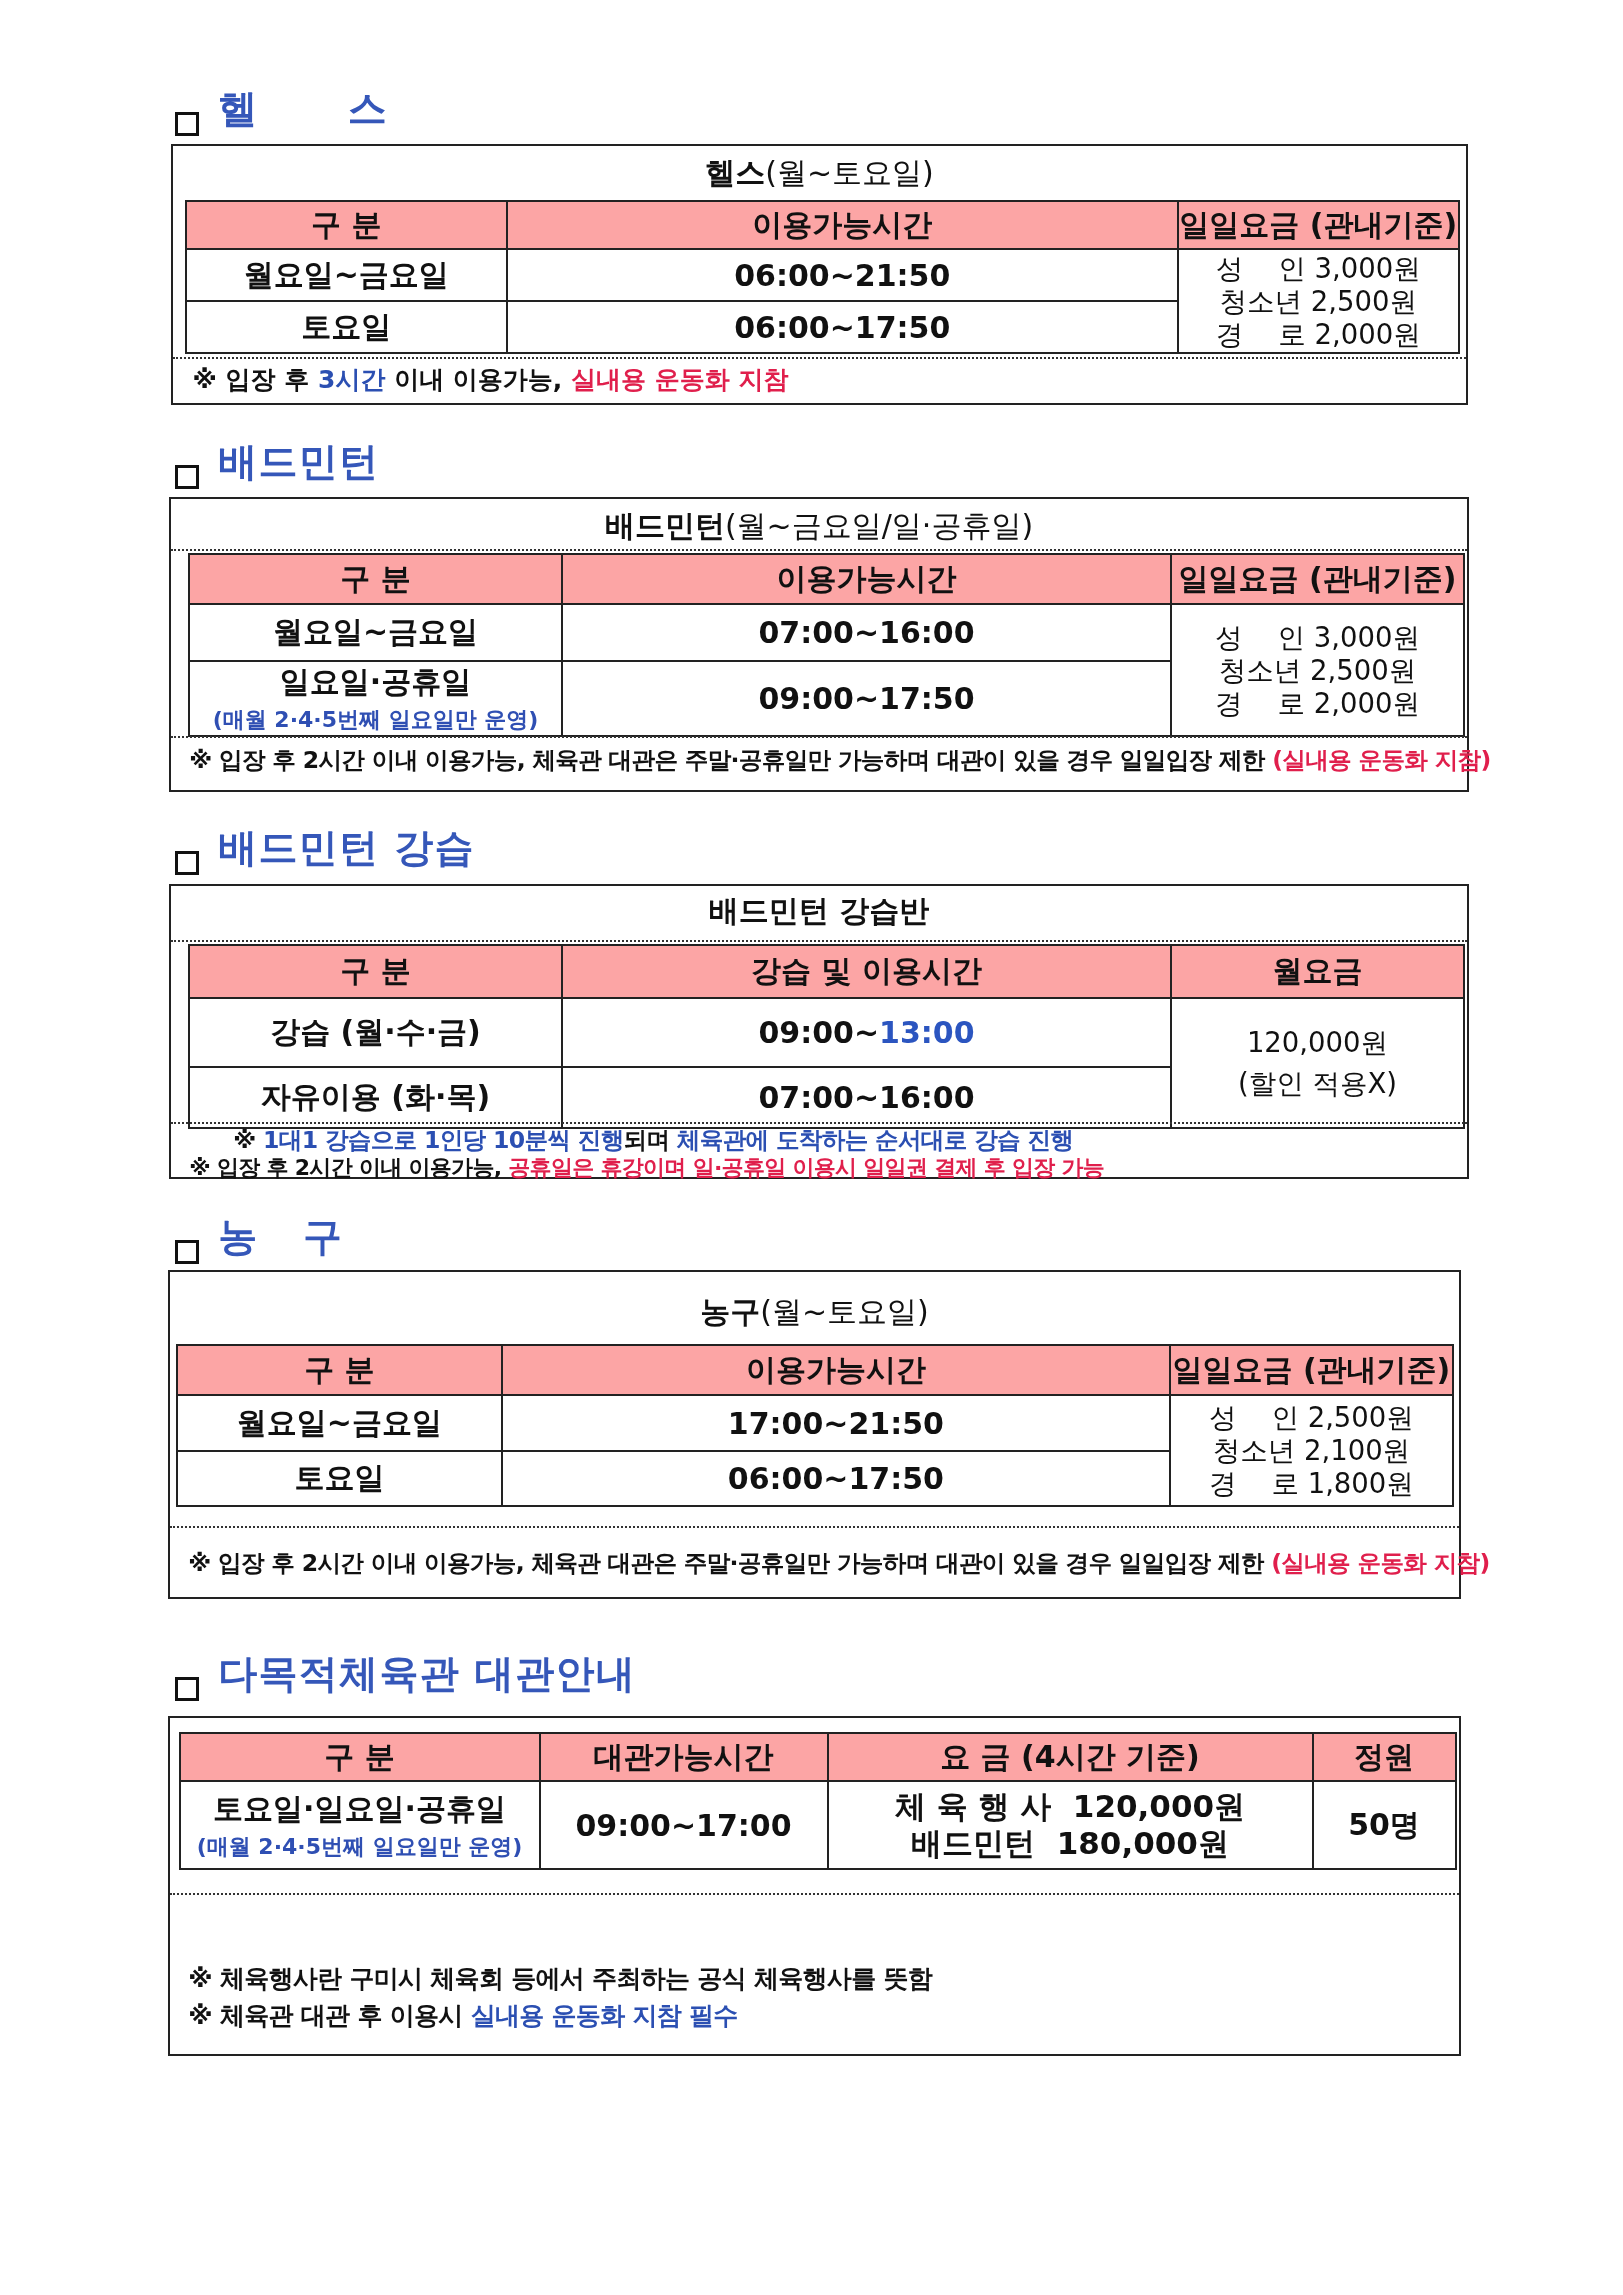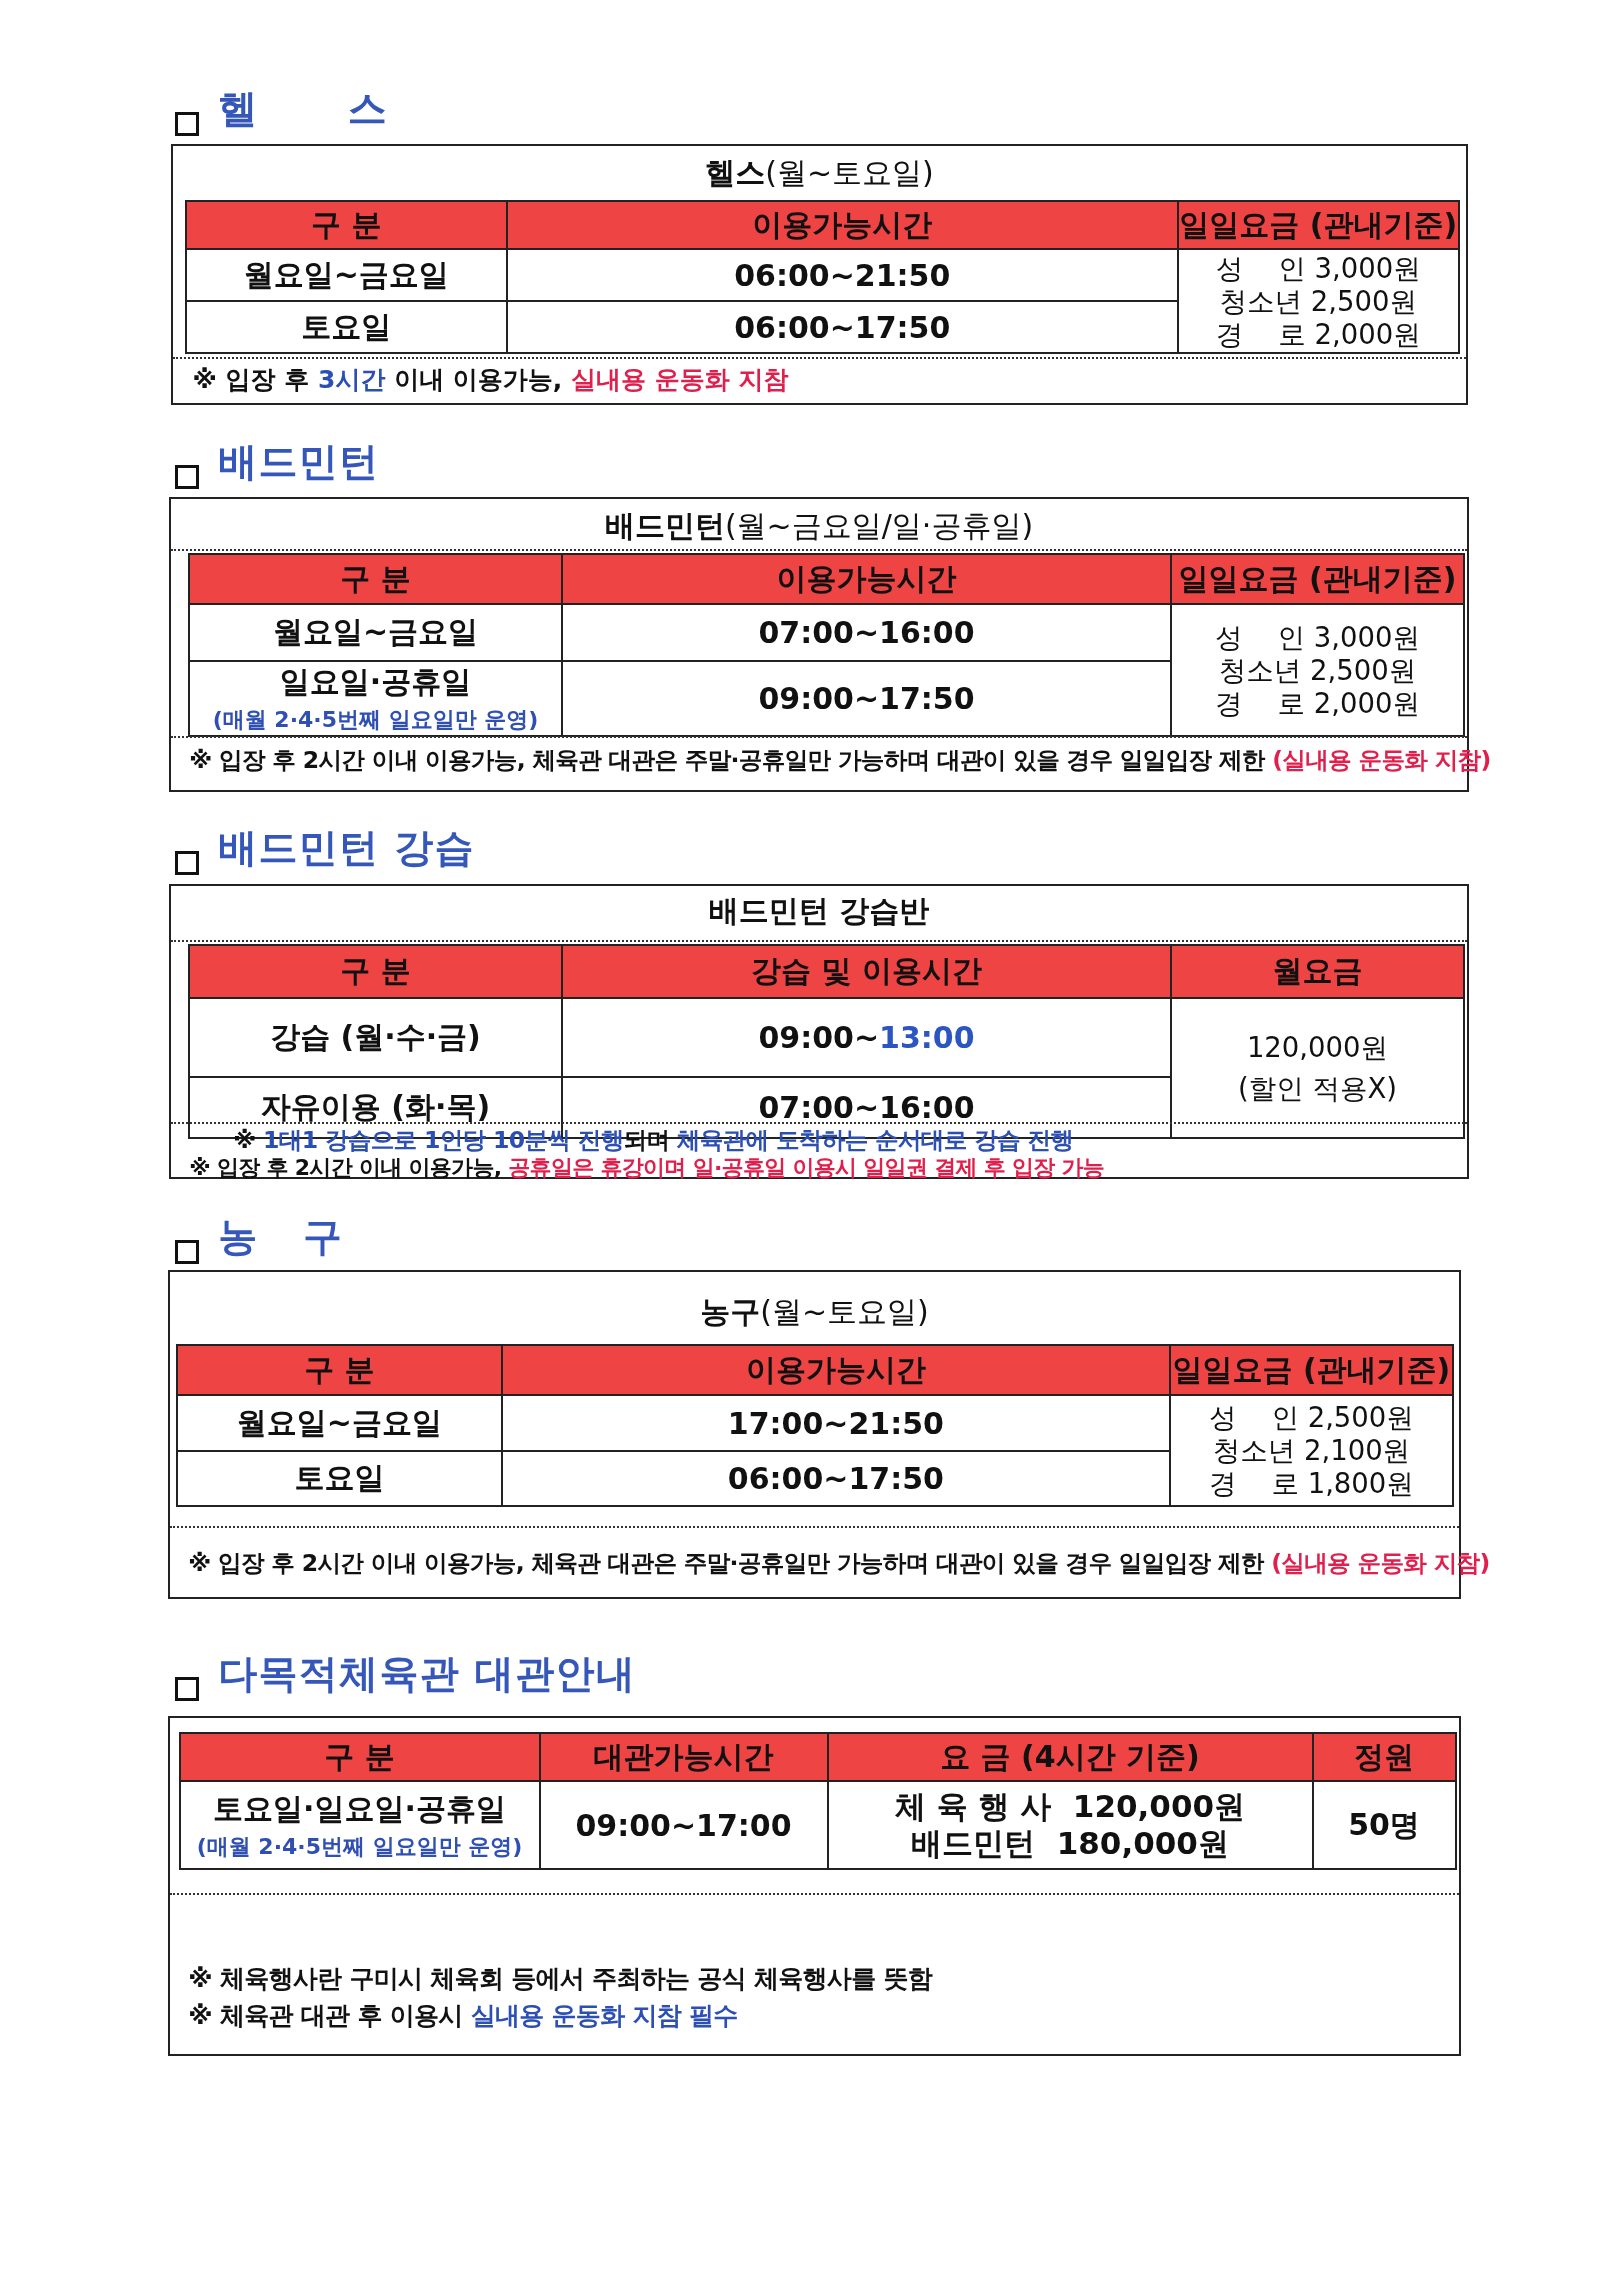--- a/index.html
+++ b/index.html
@@ -9,21 +9,21 @@
                font-size:39px; font-weight:bold; color:#3557b9; letter-spacing:1.3px; }
   .sec-title .box { width:23.6px; height:23.6px; border:3.3px solid #111; margin-right:19.6px; box-sizing:border-box; }
   .sec-title .t { white-space:pre; }
   .outer { position:absolute; border:2px solid #222; background:#fff; box-sizing:border-box; }
   .caption { position:absolute; left:0; right:0; text-align:center; font-size:30px; }
   .caption b { font-weight:bold; }
   .caption span.sub { font-weight:normal; }
   .dotted { position:absolute; left:0; right:0; height:0; border-top:2.6px dotted #333; }
   table.t { position:absolute; border-collapse:collapse; table-layout:fixed; }
   table.t th, table.t td { border:2px solid #222; text-align:center; vertical-align:middle; padding:0; }
-  table.t th { background:#ef4444; font-size:30px; font-weight:bold; }
+  table.t th { background:#fca5a5; font-size:30px; font-weight:bold; }
   table.t td { font-size:30px; font-weight:bold; }
   .fee { font-weight:normal !important; font-size:27.5px !important; line-height:33px; }
   .fee .line { display:block; white-space:pre; }
   .subnote { display:block; color:#2f4fb3; font-size:22px; font-weight:bold; margin-top:1.3px; }
   .note { position:absolute; left:19.6px; font-size:25px; font-weight:bold; white-space:pre; }
   .blue { color:#2b4fb2; }
   .red { color:#e01f4c; }
   .blue-time { color:#2b55c0; }
 </style>
 </head>
@@ -125,21 +125,21 @@
         <col style="width:373px">
         <col style="width:609px">
         <col style="width:293px">
       </colgroup>
     <tbody>
         <tr style="height:53px;">
       <th>구  분</th>
       <th>강습 및 이용시간</th>
       <th>월요금</th>
     </tr>
-    <tr style="height:79px;margin-top:43px;">
+    <tr style="height:69px;margin-top:43px;">
       <td>강습 (월·수·금)</td>
       <td><span>09:00~</span><span class="blue-time">13:00</span></td>
       <td rowspan="2" class="fee" style="line-height:41px;">
         <span class="line">120,000원</span>
         <span class="line">(할인 적용X)</span>
       </td>
     </tr>
     <tr style="height:61px;">
       <td>자유이용 (화·목)</td>
       <td><span>07:00~16:00</span><span class="blue-time"></span></td>

